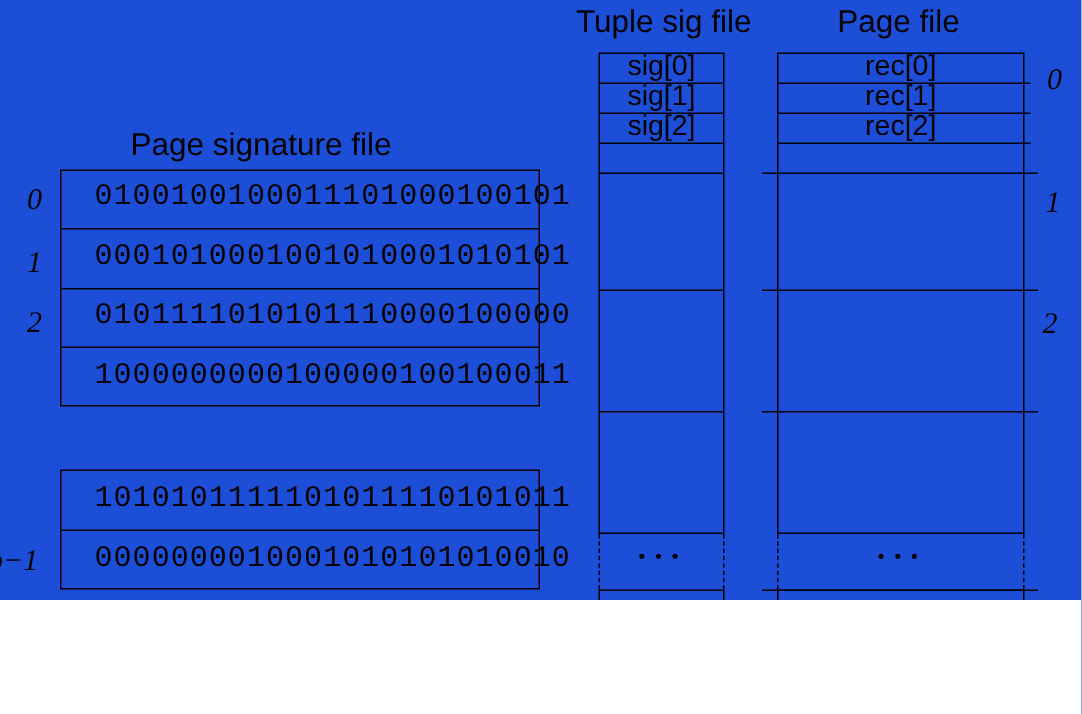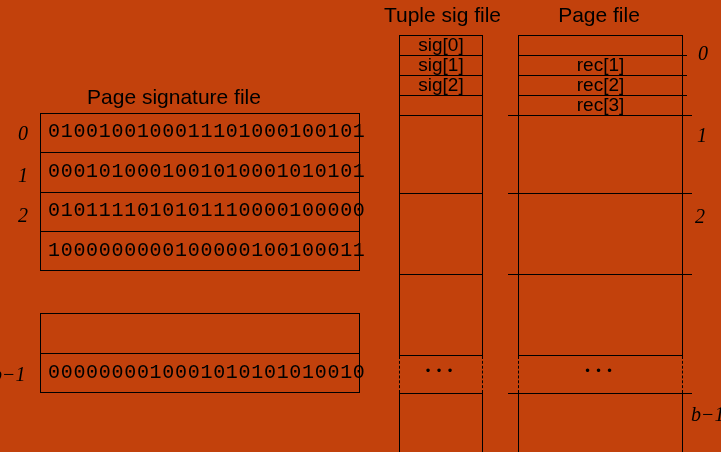--- a/index.html
+++ b/index.html
@@ -1,37 +1,37 @@
 <!DOCTYPE html>
 <html><head>
 <meta charset="utf-8">
 <style>
   html,body{margin:0;padding:0;background:#ffffff;}
   #stage{
     position:relative;
-    width:721px;height:452px;
-    background:#c2410c;
+    width:721px;height:400px;
+    background:#1d4ed8;
     overflow:hidden;
     color:#000;
   }
   .title{
     position:absolute;
     font-family:"Liberation Sans",sans-serif;
     font-size:21px;line-height:24px;
     text-align:center;white-space:nowrap;
   }
   .box{
     position:absolute;
     border:1px solid #000;
     box-sizing:border-box;
   }
   .hline{position:absolute;height:1px;background:#000;}
   .vdash{position:absolute;width:0;border-left:1px dashed #000;}
   .bits{
-    position:absolute;left:48px;height:20px;
+    position:absolute;left:63px;height:20px;
     font-family:"Liberation Mono",monospace;
     font-size:20px;line-height:20px;letter-spacing:0.7px;
     white-space:nowrap;
   }
   .idx{
     position:absolute;
     font-family:"Liberation Serif",serif;
     font-style:italic;
     font-size:20px;line-height:20px;
     white-space:nowrap;
@@ -64,20 +64,21 @@
   <div class="hline" style="left:41px;top:192px;width:318px;"></div>
   <div class="hline" style="left:41px;top:231px;width:318px;"></div>
 
   <div class="box" style="left:40px;top:313px;width:320px;height:80px;"></div>
   <div class="hline" style="left:41px;top:353px;width:318px;"></div>
 
   <div class="bits" style="top:122px;">0100100100011101000100101</div>
   <div class="bits" style="top:162px;">0001010001001010001010101</div>
   <div class="bits" style="top:201px;">0101111010101110000100000</div>
   <div class="bits" style="top:241px;">1000000000100000100100011</div>
+  <div class="bits" style="top:323px;">1010101111101011110101011</div>
   <div class="bits" style="top:363px;">0000000010001010101010010</div>
 
   <div class="idx r" style="left:8px;top:123px;">0</div>
   <div class="idx r" style="left:8px;top:165px;">1</div>
   <div class="idx r" style="left:8px;top:205px;">2</div>
   <div class="idx" style="left:-8px;top:364px;">b−1</div>
 
   <div class="box" style="left:399px;top:35px;width:84px;height:321px;"></div>
   <div class="hline" style="left:400px;top:55px;width:82px;"></div>
   <div class="hline" style="left:400px;top:75px;width:82px;"></div>
@@ -97,23 +98,23 @@
   <div class="box" style="left:399px;top:393px;width:84px;height:77px;"></div>
 
   <div class="box" style="left:518px;top:35px;width:165px;height:321px;"></div>
   <div class="hline" style="left:519px;top:55px;width:168px;"></div>
   <div class="hline" style="left:519px;top:75px;width:168px;"></div>
   <div class="hline" style="left:519px;top:95px;width:168px;"></div>
   <div class="hline" style="left:508px;top:115px;width:184px;"></div>
   <div class="hline" style="left:508px;top:193px;width:184px;"></div>
   <div class="hline" style="left:508px;top:274px;width:184px;"></div>
 
+  <div class="cell" style="left:518px;top:35px;width:165px;">rec[0]</div>
   <div class="cell" style="left:518px;top:55px;width:165px;">rec[1]</div>
   <div class="cell" style="left:518px;top:75px;width:165px;">rec[2]</div>
-  <div class="cell" style="left:518px;top:95px;width:165px;">rec[3]</div>
 
   <div class="vdash" style="left:518px;top:356px;height:37px;"></div>
   <div class="vdash" style="left:682px;top:356px;height:37px;"></div>
   <div class="dots" style="left:518px;width:165px;">•••</div>
 
   <div class="hline" style="left:508px;top:393px;width:184px;"></div>
   <div class="box" style="left:518px;top:393px;width:165px;height:77px;"></div>
 
   <div class="idx" style="left:698px;top:43px;">0</div>
   <div class="idx" style="left:697px;top:125px;">1</div>

